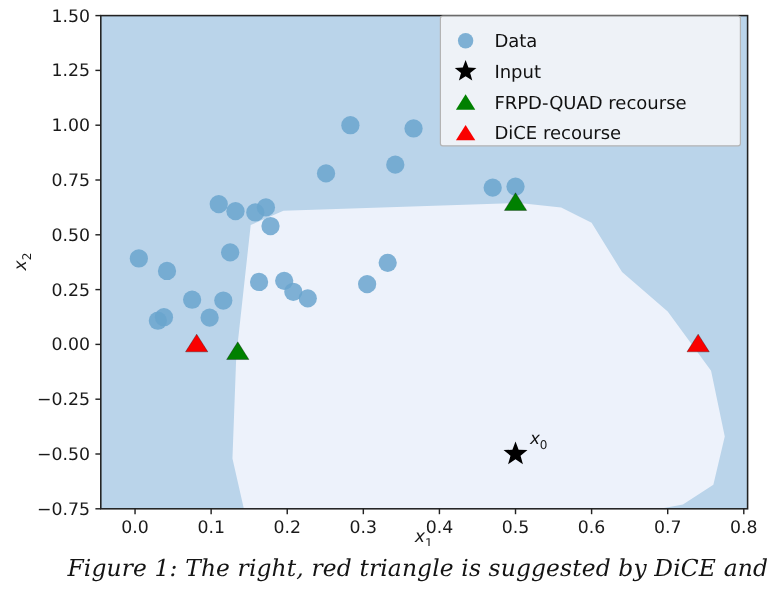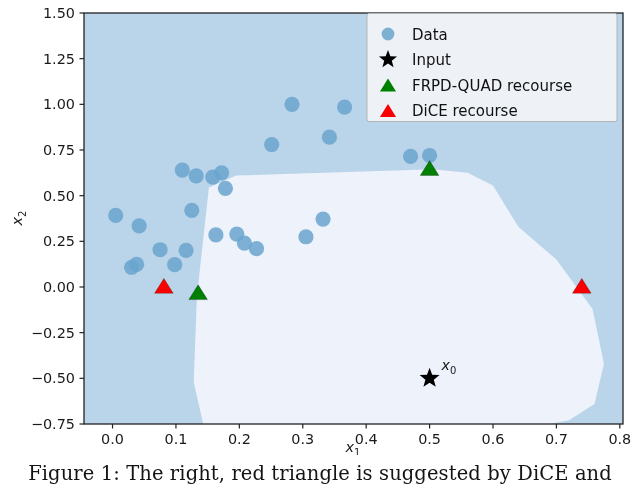--- a/index.html
+++ b/index.html
@@ -26,27 +26,28 @@
     position: absolute;
     left: 0; top: 0;
   }
 
   
   #caption {
     position: absolute;
     left: 0;
     top: 462px;
     width: 640px;
-    text-align: center;
+    text-align: right;
     font-family: "DejaVu Serif", serif;
     font-size: 19.5px;
     color: #141414;
     white-space: nowrap;
     overflow: hidden;
     letter-spacing: 0.1px;
+    font-style: italic;
   }
 
   
   .tick-label {
     font-family: "DejaVu Sans", sans-serif;
     font-size: 14.4px;
     fill: #1a1a1a;
   }
   .axis-title {
     font-family: "DejaVu Sans", sans-serif;

